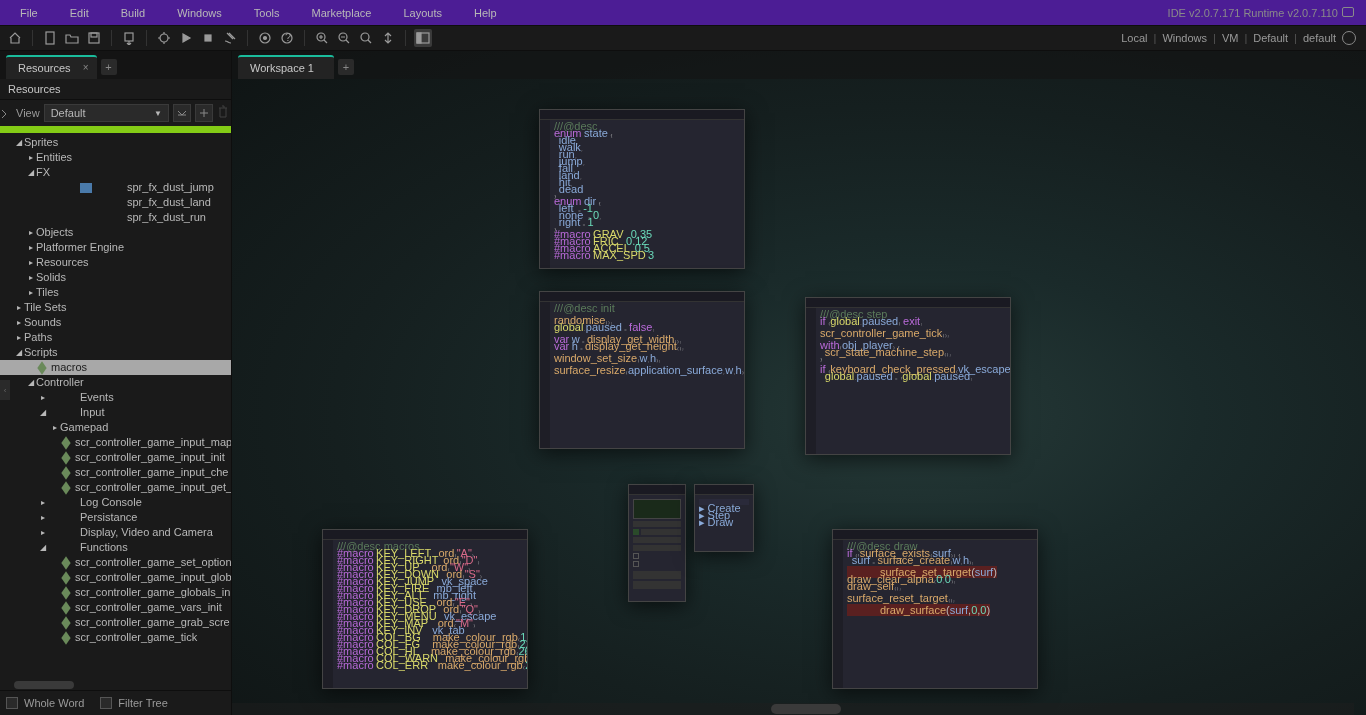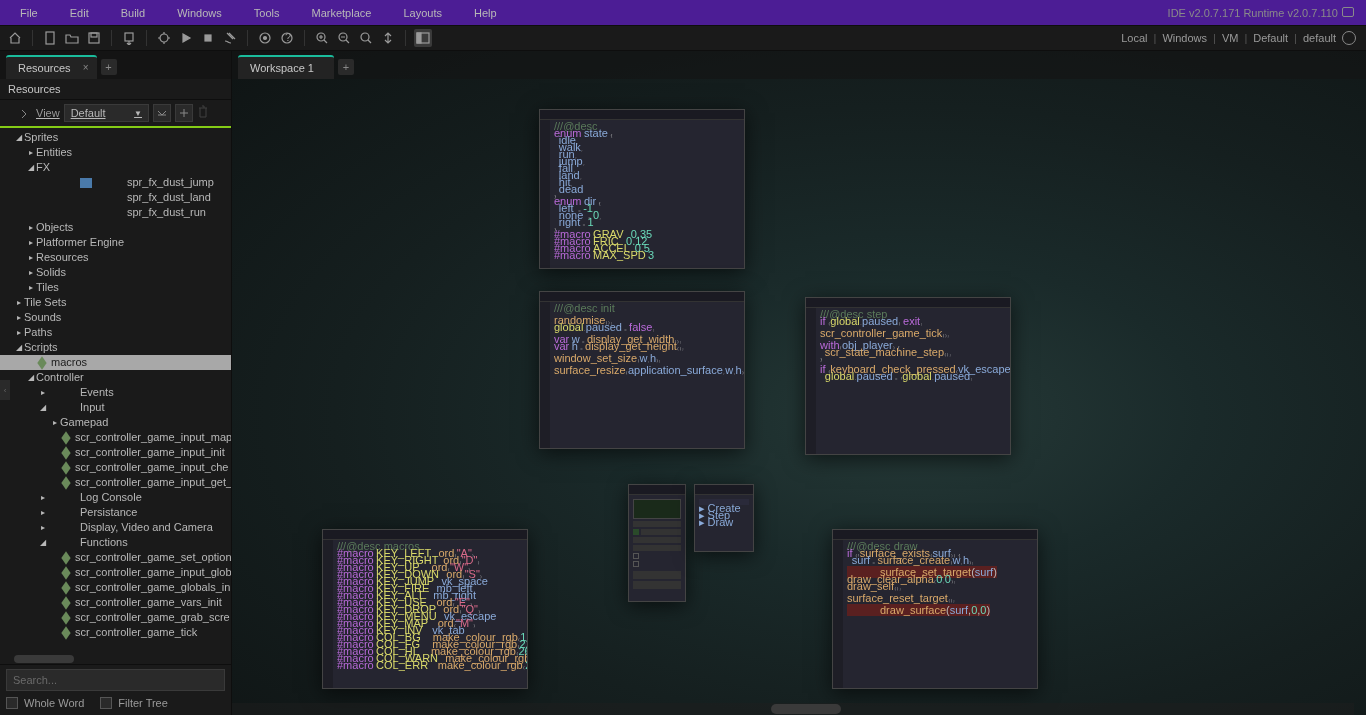--- a/index.html
+++ b/index.html
@@ -18,21 +18,21 @@
 .gear-icon { width: 14px; height: 14px; border: 1px solid #8a8a8a; border-radius: 50%; position: relative; }
 
 .workspace-row { display: flex; height: calc(715px - 51px); }
 
 .sidebar { width: 232px; background: #1a1a1a; border-right: 1px solid #0e0e0e; display: flex; flex-direction: column; justify-content: space-between; }
 .panel-tabs { height: 28px; display: flex; align-items: flex-end; padding-left: 6px; background: #141414; }
 .panel-tab { padding: 5px 26px 5px 12px; background: #232323; color: #c8c8c8; border-top: 2px solid #1abc9c; border-radius: 3px 3px 0 0; position: relative; margin-right: 4px; }
 .panel-tab .close { position: absolute; right: 8px; top: 5px; color: #888; font-size: 10px; cursor: pointer; }
 .add-tab { width: 16px; height: 16px; background: #2a2a2a; color: #888; display: flex; align-items: center; justify-content: center; border-radius: 2px; cursor: pointer; margin-bottom: 4px; }
 .panel-header { padding: 4px 8px; background: #1a1a1a; color: #c8c8c8; border-bottom: 1px solid #0e0e0e; }
-.view-row { display: flex; align-items: center; padding: 4px 20px; gap: 4px; border-bottom: 2px solid #84cc16; text-decoration: underline; }
+.view-row { display: flex; align-items: center; padding: 4px 0; gap: 4px; border-bottom: 7px solid #84cc16; }
 .view-row .expand-all { width: 12px; height: 12px; cursor: pointer; }
 .view-row label { color: #9a9a9a; }
 .view-row .dropdown { flex: 1; background: #2a2a2a; border: 1px solid #3a3a3a; padding: 2px 6px; display: flex; justify-content: space-between; align-items: center; cursor: pointer; }
 .view-row .sqbtn { width: 18px; height: 18px; background: #2a2a2a; border: 1px solid #3a3a3a; display: flex; align-items: center; justify-content: center; cursor: pointer; }
 .view-row .trash { width: 14px; height: 16px; cursor: pointer; opacity: 0.5; }
 
 .tree { flex: 1; overflow-y: auto; overflow-x: hidden; padding: 2px 0; }
 .tree-item { display: flex; align-items: center; padding: 1px 0; white-space: nowrap; cursor: pointer; line-height: 13px; }
 .tree-item.selected { background: #a8a8a8; color: #1a1a1a; }
 .tree-item .arrow { width: 10px; text-align: center; font-size: 8px; flex-shrink: 0; }
@@ -394,21 +394,20 @@
           <span class="ticon script-icon"></span>
           <span>scr_controller_game_tick</span>
         </div>
 
     </div>
     <div class="hscroll">
         <div class="thumb"></div>
       </div>
 
     <div class="search-area">
-      <input type="text" placeholder="Search..." style="">
       <div class="check-row">
         <div class="check">
             <span class="checkbox"></span>
             <span>Whole Word</span>
           </div>
         <div class="check">
             <span class="checkbox"></span>
             <span>Filter Tree</span>
           </div>
       </div>

